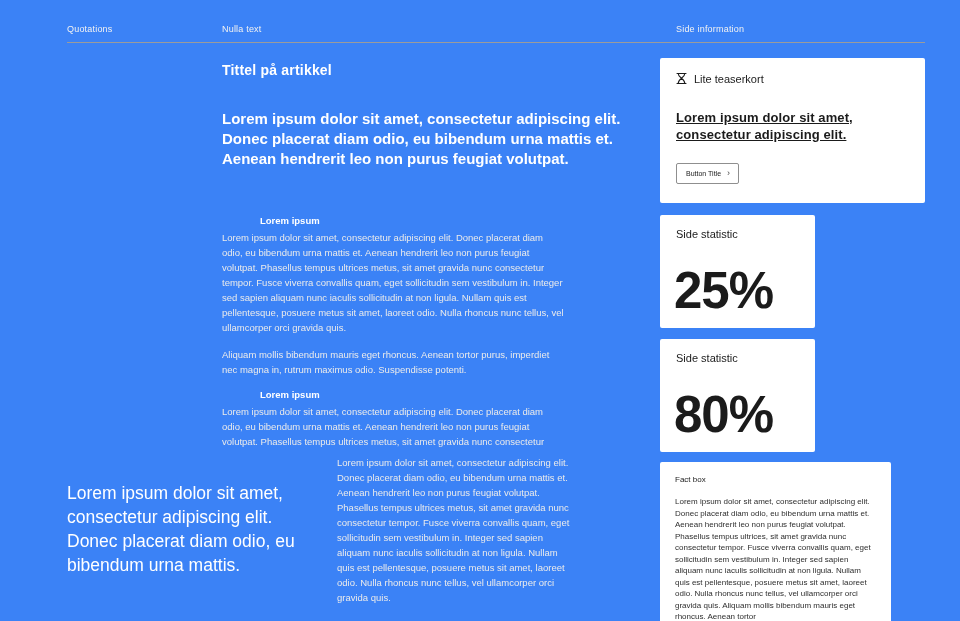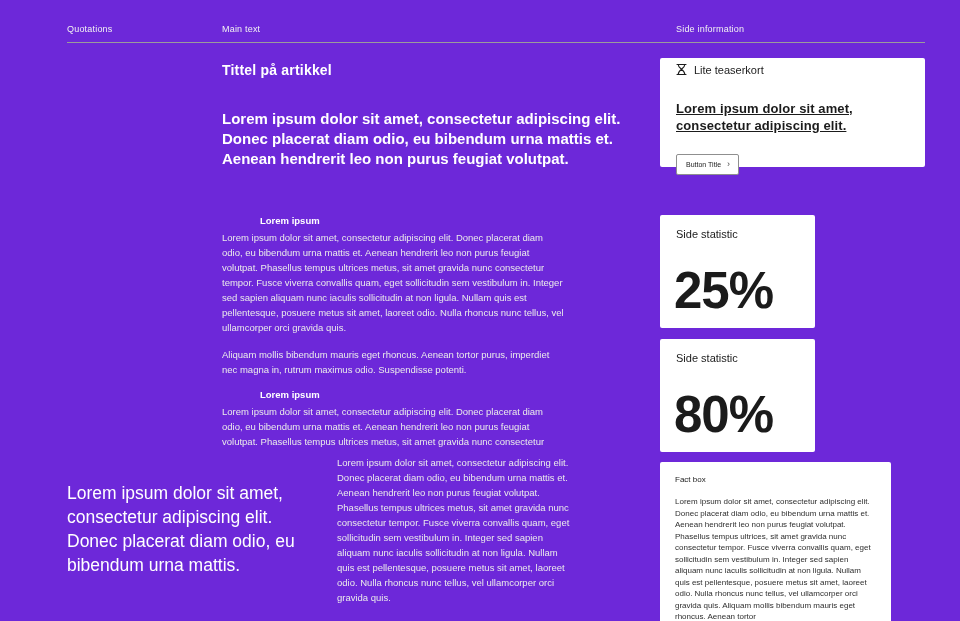--- a/index.html
+++ b/index.html
@@ -2,21 +2,21 @@
 <html><head>
 <meta charset="utf-8">
 <style>
   * { margin:0; padding:0; box-sizing:border-box; }
   html, body { width:960px; height:621px; }
   body {
     background:#1a1a1a;
     font-family:"Liberation Sans", sans-serif;
     -webkit-font-smoothing:antialiased;
   }
-  .canvas { position:relative; width:960px; height:621px; background:#6d28d9; overflow:hidden; }
+  .canvas { position:relative; width:960px; height:621px; background:#3b82f6; overflow:hidden; }
 
   
   .col-label { position:absolute; top:24px; font-size:9px; letter-spacing:.2px; color:#f2f2f2; }
   .label-quotations { left:67px; }
   .label-main { left:222px; }
   .label-side { left:660px;margin-left:16px; }
   .rule { position:absolute; top:42px; left:67px; width:858px; height:1px; background:#9b9b9b; }
 
   
   .main-col { position:absolute; left:222px; top:57px; width:412px; color:#ffffff; }
@@ -25,21 +25,21 @@
   .subhead { font-size:9.5px; font-weight:700; line-height:12px; margin-bottom:3px;padding-left:38px; }
   .bodytext { font-size:9.5px; line-height:15px; color:#ebebeb; width:343px; margin-bottom:12px; }
   .section-2 { margin-top:12px; }
 
   
   .wrap-col { position:absolute; left:337px; top:455px; width:233px; font-size:9.5px; line-height:15px; color:#ebebeb; }
   .pull-quote { position:absolute; left:67px; top:481px; width:242px; font-size:17.5px; line-height:24px; color:#ffffff; font-weight:400; }
 
   
   .card { position:absolute; left:660px; background:#ffffff; border-radius:2px; color:#1b1b1b; }
-  .card-teaser { top:58px; width:265px; height:109px; padding:5px 16px; }
+  .card-teaser { top:58px; width:265px; height:145px; padding:14px 16px; }
   .teaser-head { display:flex; align-items:center; gap:7px; font-size:11px; color:#1b1b1b; }
   .teaser-head svg { display:block; }
   .teaser-title { margin-top:24px; font-size:13px; font-weight:700; line-height:17px; letter-spacing:.1px;text-decoration:underline; }
   .teaser-button {
     margin-top:20px; display:inline-flex; align-items:center; gap:6px;
     padding:5px 8px 5px 9px; border:1px solid #8f8f8f; border-radius:2px;
     background:#ffffff; font-size:7px; color:#1b1b1b; cursor:pointer;
     font-family:"Liberation Sans", sans-serif;
   }
   .chev { font-size:9px; line-height:1; color:#4a4a4a; }
@@ -52,21 +52,21 @@
   .card-fact { top:462px; width:231px; height:172px; padding:13px 15px; }
   .fact-title { font-size:8px; font-weight:400; margin-bottom:12px; }
   .fact-body { font-size:8px; line-height:11.5px; color:#2e2e2e; }
 </style>
 </head>
 <body>
 
 <div class="canvas">
 
   <span class="col-label label-quotations">Quotations</span>
-  <span class="col-label label-main">Main text</span>
+  <span class="col-label label-main">Nulla text</span>
   <span class="col-label label-side">Side information</span>
   <div class="rule"></div>
 
   <main class="main-col">
     <h1 class="article-title">Tittel på artikkel</h1>
     <p class="article-lead">Lorem ipsum dolor sit amet, consectetur adipiscing elit. Donec placerat diam odio, eu bibendum urna mattis et. Aenean hendrerit leo non purus feugiat volutpat.</p>
 
     <div class="section">
       <h3 class="subhead">Lorem ipsum</h3>
       <p class="bodytext">Lorem ipsum dolor sit amet, consectetur adipiscing elit. Donec placerat diam odio, eu bibendum urna mattis et. Aenean hendrerit leo non purus feugiat volutpat. Phasellus tempus ultrices metus, sit amet gravida nunc consectetur tempor. Fusce viverra convallis quam, eget sollicitudin sem vestibulum in. Integer sed sapien aliquam nunc iaculis sollicitudin at non ligula. Nullam quis est pellentesque, posuere metus sit amet, laoreet odio. Nulla rhoncus nunc tellus, vel ullamcorper orci gravida quis.</p>

